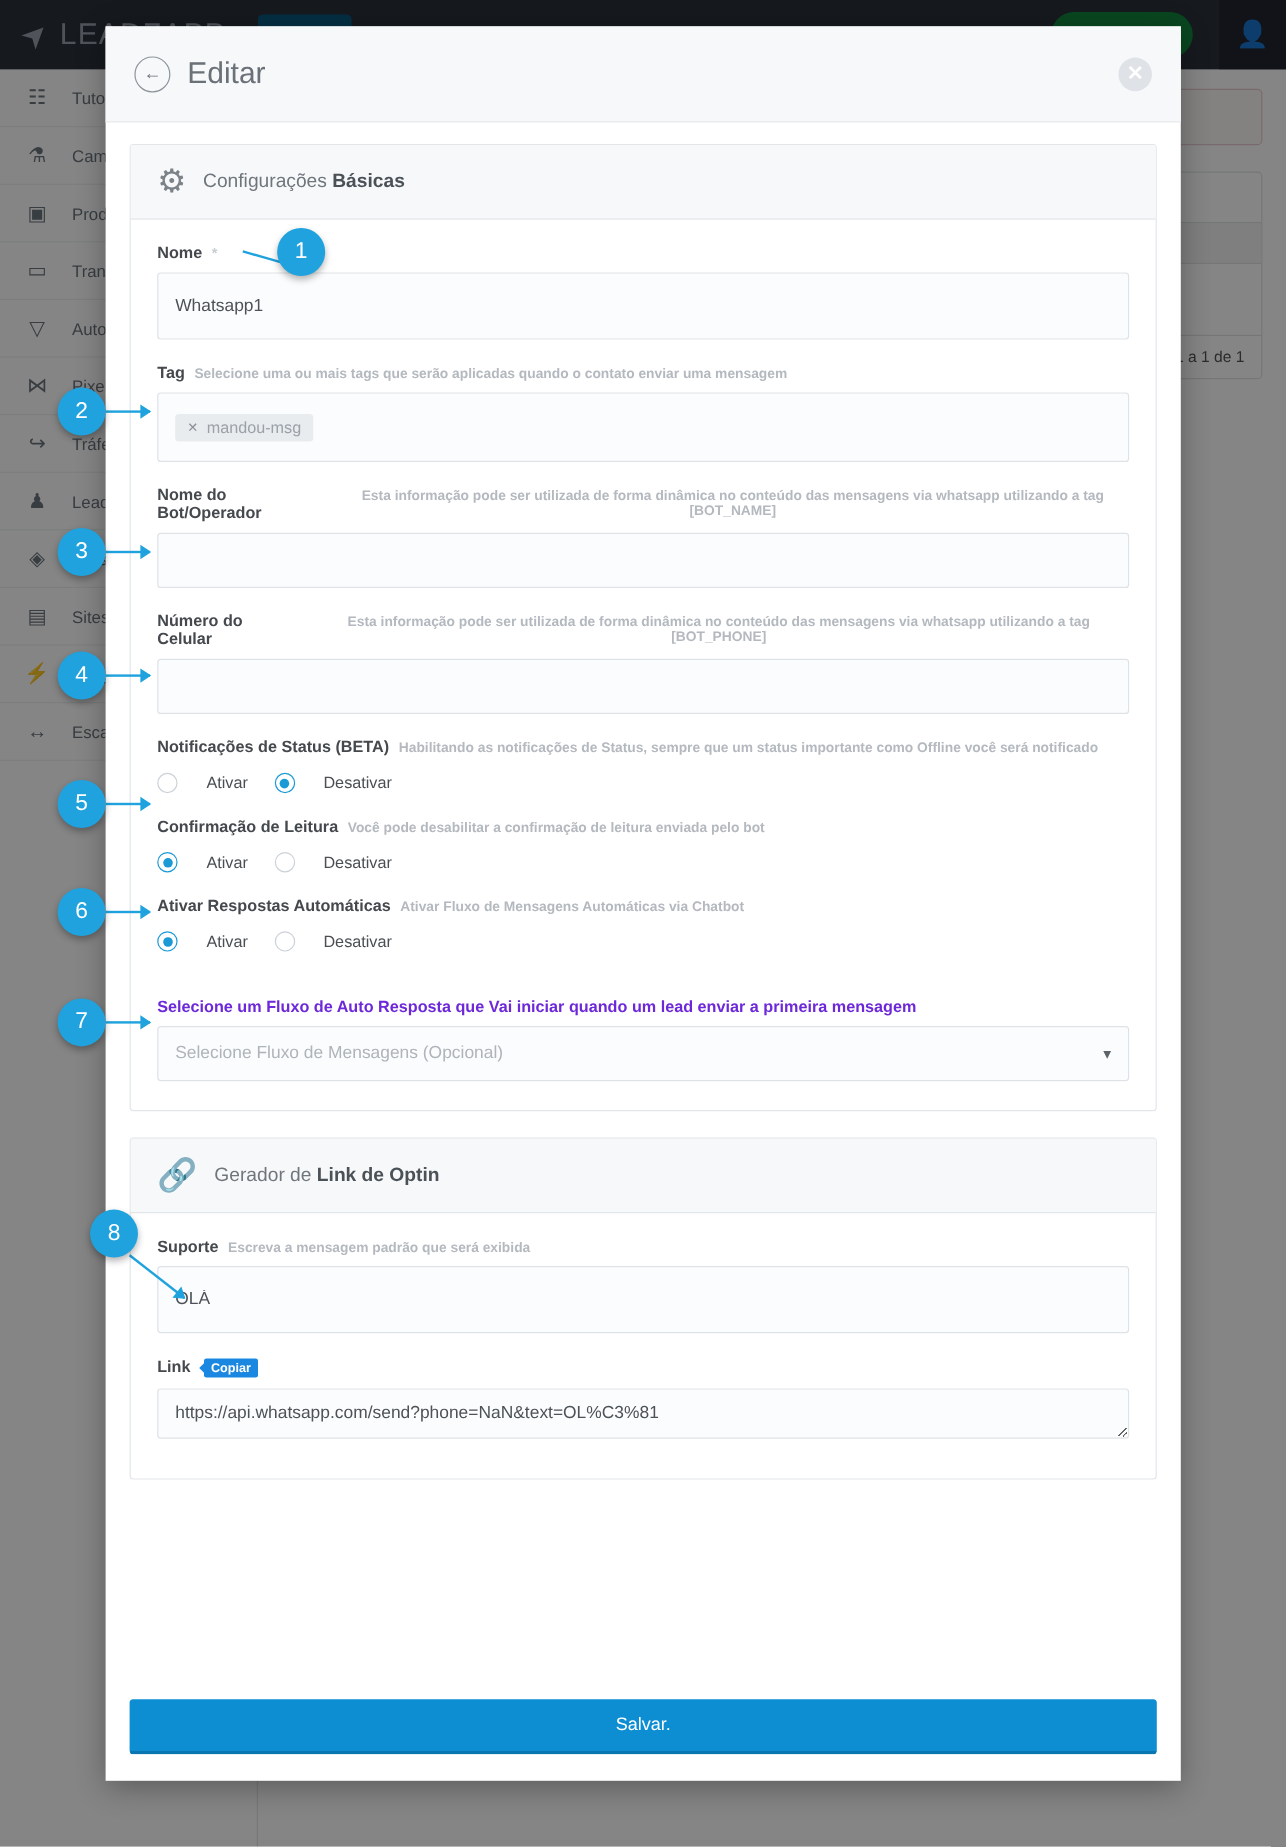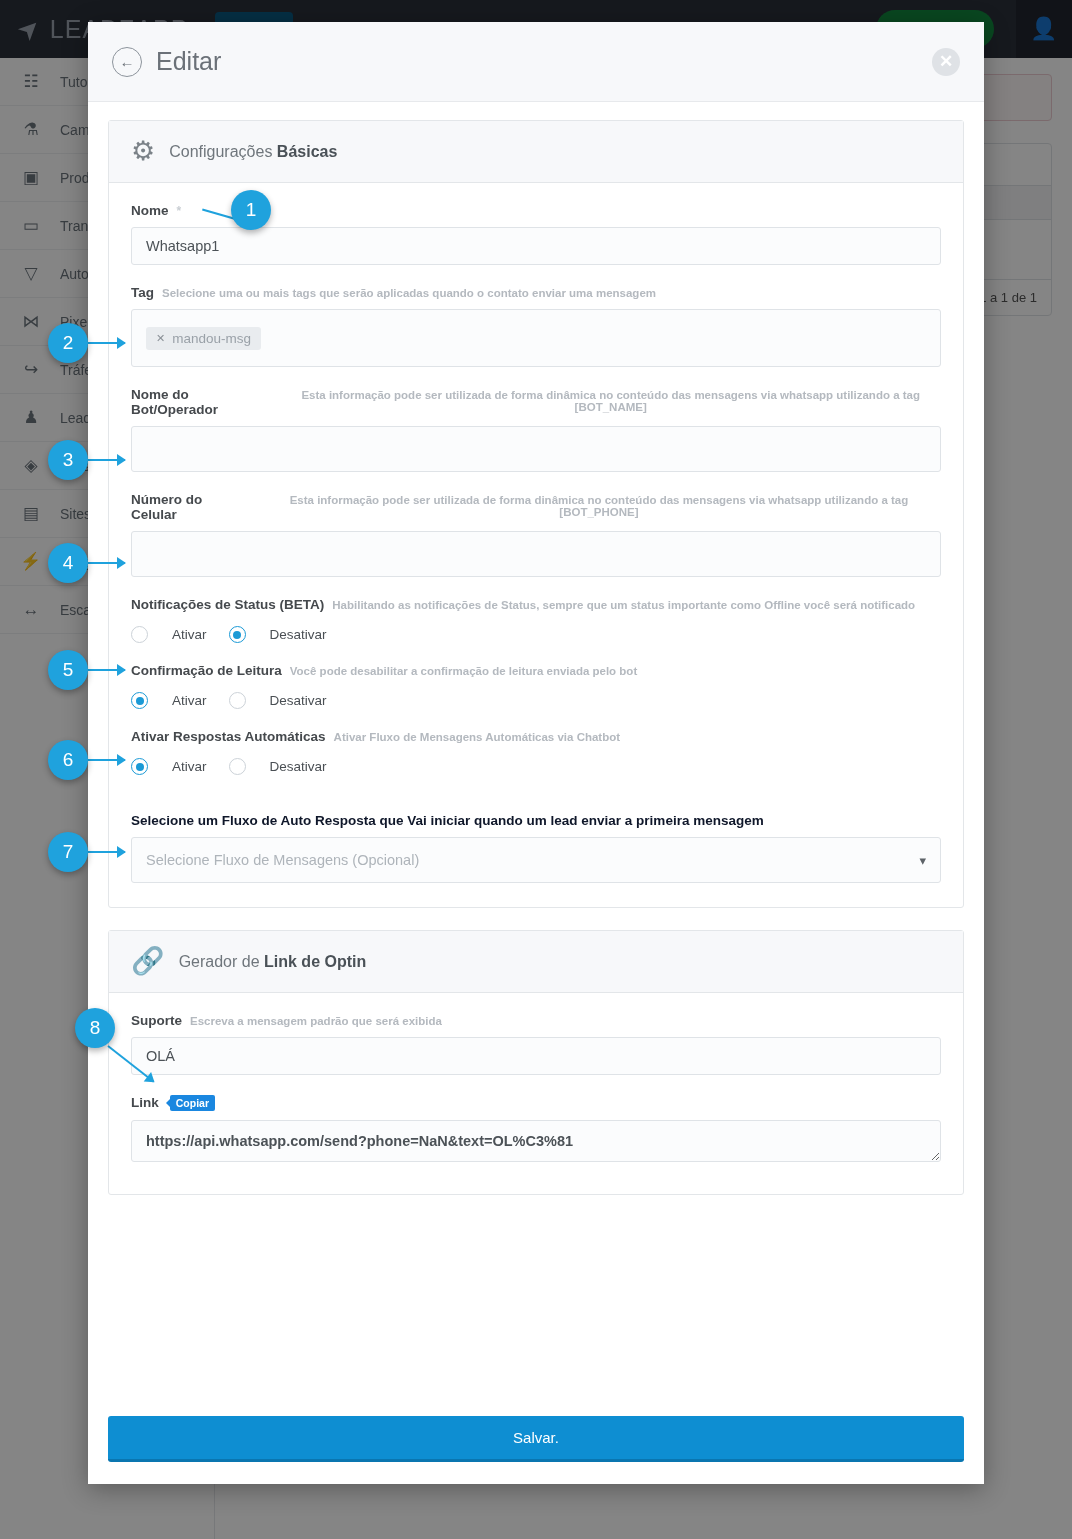--- a/index.html
+++ b/index.html
@@ -133,21 +133,21 @@
 
   .field { margin-bottom:20px; }
   .field-label {
     font-size:13.5px; color:#45494d; font-weight:700;
     display:flex; align-items:baseline; gap:8px; margin-bottom:9px;
   }
   .field-req { color:#c9ced3; font-size:12px; }
   .field-hint { font-size:11.5px; color:#b4b9bf; font-weight:700;text-align:center; }
 
   .input {
-    width:100%; height:38px; border:1px solid #dfe3e7; border-radius:3px;
+    width:100%; height:56px; border:1px solid #dfe3e7; border-radius:3px;
     background:#fbfcfd; padding:0 14px; font-size:14.5px; color:#4c5257;
     font-family:"Liberation Sans", sans-serif;
     outline:none;
   }
   .input::placeholder { color:#b0b6bb; }
   .input-tall { height:46px; }
   .tagbox {
     width:100%; min-height:58px; border:1px solid #dfe3e7; border-radius:3px;
     background:#fbfcfd; padding:16px 14px;
     display:flex; align-items:center; gap:8px; flex-wrap:wrap;
@@ -165,21 +165,21 @@
     width:17px; height:17px; border-radius:50%;
     border:1.6px solid #ccd2d8; background:#fff;
     display:flex; align-items:center; justify-content:center; flex-shrink:0;
   }
   .radio.on { border-color:#1b9ad6; }
   .radio.on::after {
     content:''; width:8px; height:8px; border-radius:50%; background:#1b9ad6;
   }
   .radio-label { font-size:13.5px; color:#4a4f54; }
 
-  .sublabel { font-size:13.5px; color:#0f172a; font-weight:700; margin:38px 0 9px 0; }
+  .sublabel { font-size:13.5px; color:#6d28d9; font-weight:700; margin:38px 0 9px 0; }
 
   .select-wrap { position:relative; }
   .select {
     width:100%; height:46px; border:1px solid #dfe3e7; border-radius:3px;
     background:#fbfcfd; padding:0 14px; font-size:14.5px; color:#aeb4ba;
     appearance:none; -webkit-appearance:none;
     font-family:"Liberation Sans", sans-serif;
     outline:none;
   }
   .select-arrow {
@@ -191,21 +191,21 @@
     background:#1a87e0; color:#fff; font-size:10.5px; font-weight:700;
     padding:2px 6px; border-radius:2px; position:relative; margin-left:3px;
     cursor:pointer;
   }
   .copy-badge::before {
     content:''; position:absolute; left:-4px; top:50%; transform:translateY(-50%);
     border-top:4px solid transparent; border-bottom:4px solid transparent;
     border-right:4px solid #1a87e0;
   }
   textarea.input {
-    height:42px; padding-top:12px; resize:vertical; line-height:1.2;font-weight:bold;
+    height:42px; padding-top:12px; resize:vertical; line-height:1.2;
   }
 
   .save-wrap { padding:16px 20px 22px 20px; }
   .save-btn {
     width:100%; height:46px; background:#0e8ed2; color:#fff;
     border:none; border-bottom:3px solid #0a76b0; border-radius:3px;
     font-size:15px; font-family:"Liberation Sans", sans-serif;
     cursor:pointer;
   }
 

